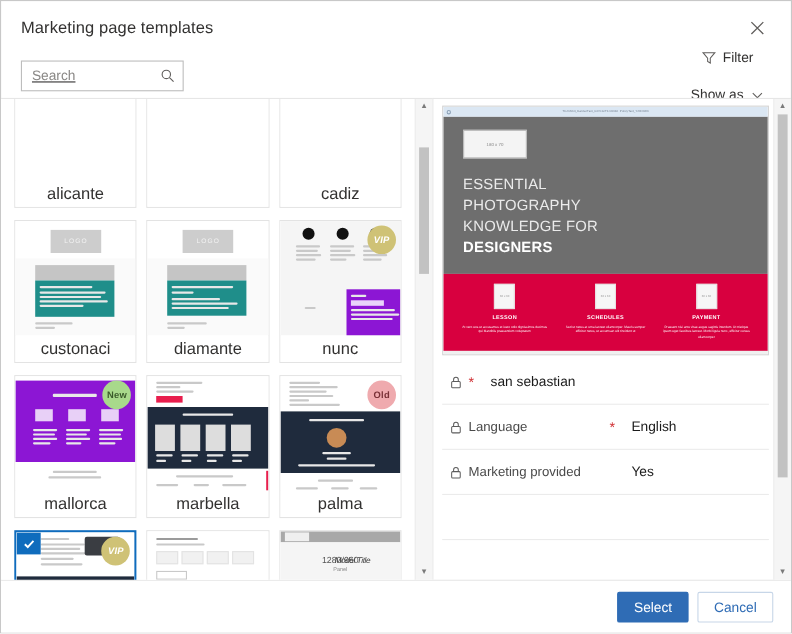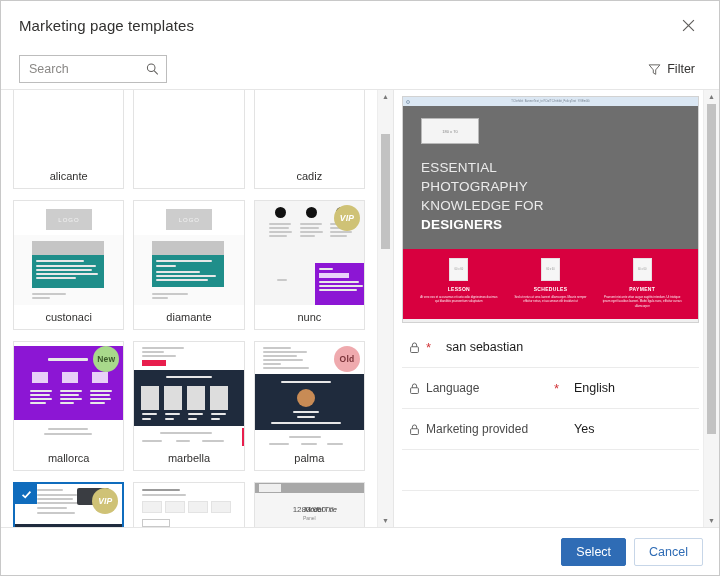--- a/index.html
+++ b/index.html
@@ -43,21 +43,21 @@
   .search-wrap {
     position: relative; width: 148px; height: 28px;
     border: 1px solid #bdbdbd; background: #fff;
     display: flex; align-items: center;
   }
   .search-wrap input {
     border: none; outline: none; background: transparent;
     width: 100%; height: 100%;
     padding: 0 26px 0 9px;
     font-family: "Liberation Sans", sans-serif;
-    font-size: 12.5px; color: #323130;
+    font-size: 12.5px; color: #323130; text-decoration: underline;
   }
   .search-wrap input::placeholder { color: #8a8886; }
   .search-ico {
     position: absolute; right: 7px; top: 50%; transform: translateY(-50%);
     width: 13px; height: 13px; color: #605e5c; pointer-events: none;
   }
   .tb-right { margin-left: auto; display: flex; align-items: center; gap: 4px; flex-direction: column; }
   .tb-btn {
     display: flex; align-items: center; gap: 6px;
     height: 30px; padding: 0 8px; cursor: pointer;
@@ -95,21 +95,21 @@
     border: 2px solid #0f6cbd;
     box-shadow: 0 0 0 1px #0f6cbd inset;
   }
   .card-thumb {
     flex: 1 1 auto; position: relative; overflow: hidden;
     background: #fff; min-height: 0;
   }
   .card-label {
     flex: 0 0 24px; height: 24px;
     display: flex; align-items: center; justify-content: center;
-    font-size: 11px; color: #323130; background: #fff;
+    font-size: 15px; color: #323130; background: #fff;
   }
 
   
   .badge {
     position: absolute; border-radius: 50%;
     width: 26px; height: 26px;
     display: flex; align-items: center; justify-content: center;
     font-size: 8.5px; font-weight: 700; letter-spacing: .2px;
   }
   .badge.vip { background: #cfc276; color: #fff; right: 4px; top: 4px; font-style: italic; }
@@ -250,20 +250,26 @@
         <circle cx="5.6" cy="5.6" r="4.1"></circle>
           <path d="M8.7 8.7 L12.7 12.7"></path>
       </svg>
     </div>
     <div class="tb-right">
       <div class="tb-btn">
         <svg class="tb-ico" viewBox="0 0 14 14" fill="none" stroke="currentColor" stroke-width="1">
           <path d="M1.2 2 H12.8 L8.3 7.4 V12.2 L5.7 10.7 V7.4 Z"></path>
         </svg>
         <span>Filter</span>
+      </div>
+      <div class="tb-btn">
+        <span>Show as</span>
+        <svg class="tb-ico" viewBox="0 0 14 14" fill="none" stroke="currentColor" stroke-width="1">
+          <path d="M2.5 5 L7 9.5 L11.5 5"></path>
+        </svg>
       </div>
     </div>
   </div>
 
   <div class="dlg-body">
 
     <div class="gallery-col">
       <div class="gallery">
         <div class="grid">
 

